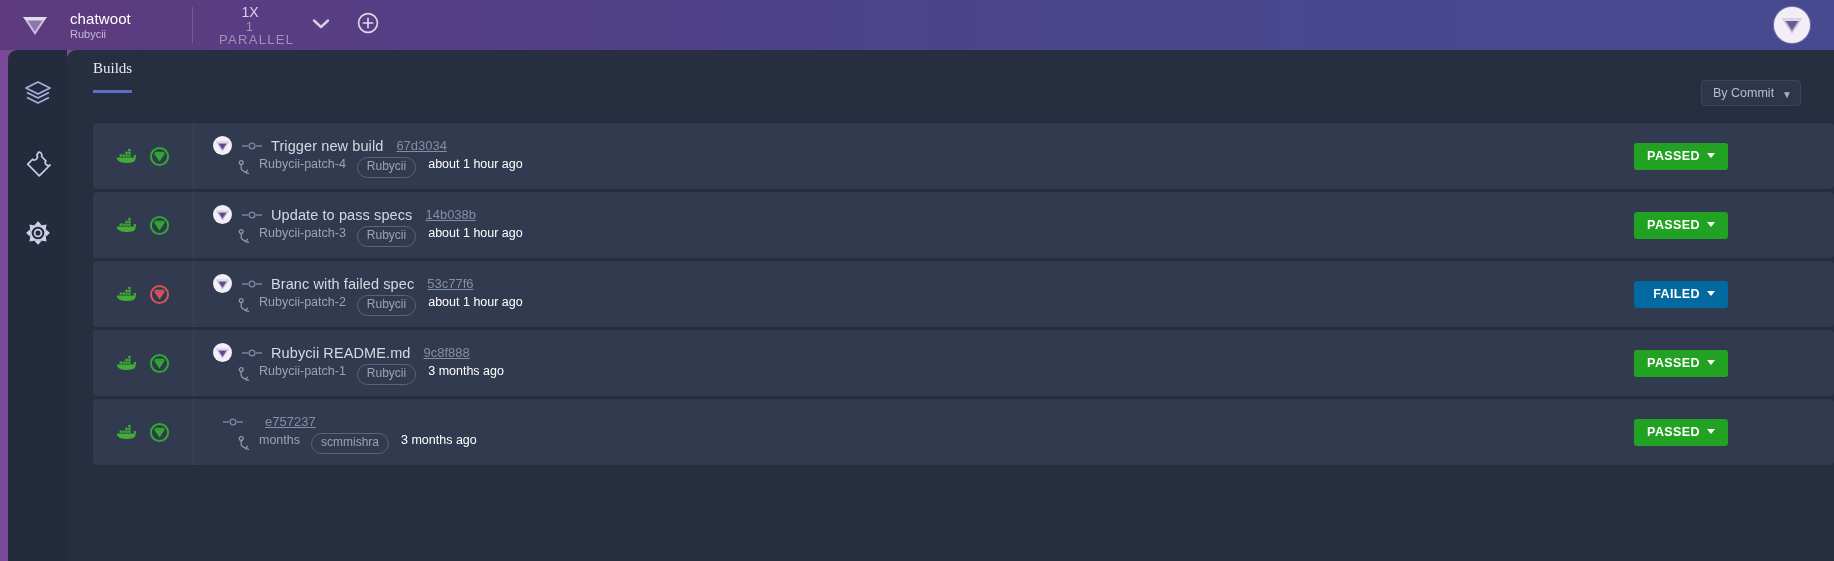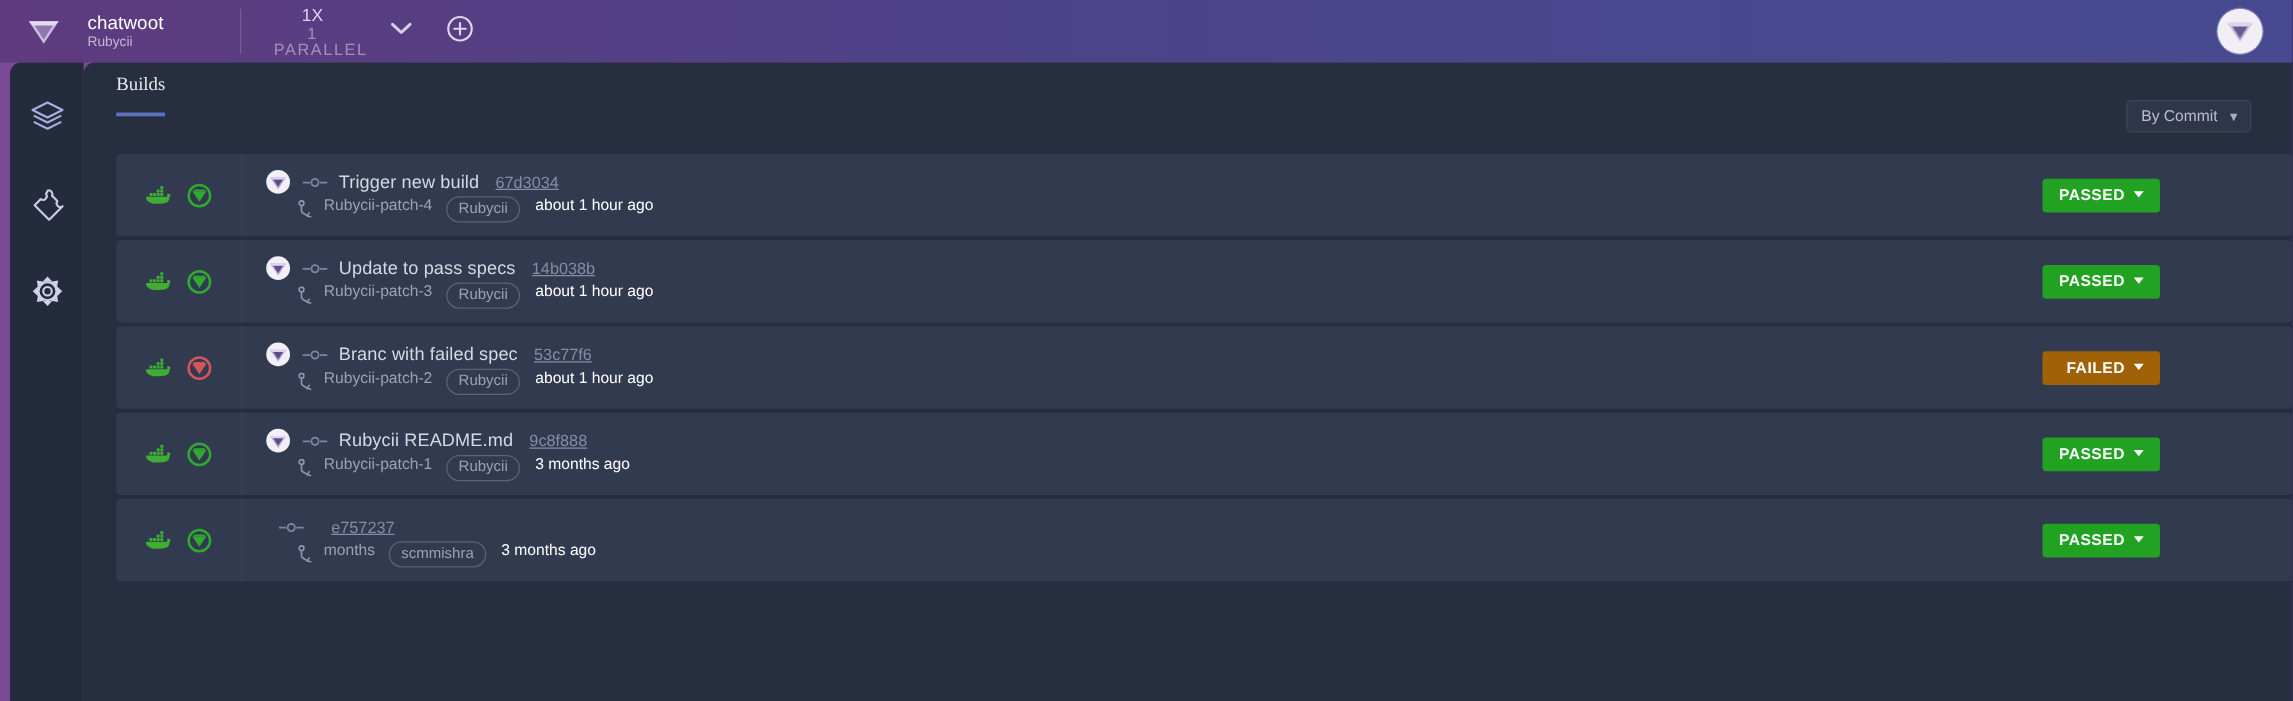--- a/index.html
+++ b/index.html
@@ -150,21 +150,21 @@
   .badge {
     font-size: 12.5px; color: #ffffff; font-weight: bold;
     letter-spacing: .4px;
     border-radius: 3px;
     padding: 6px 13px 7px 16px;
     width: 94px; text-align: center;
     display: flex; align-items: center; justify-content: flex-end; gap: 7px;
     cursor: pointer;
   }
   .badge.passed { background: #22a222; }
-  .badge.failed { background: #a16207; }
+  .badge.failed { background: #0369a1; }
   .badge .caret {
     width: 0; height: 0; border-left: 4px solid transparent;
     border-right: 4px solid transparent; border-top: 5px solid #fff;
   }
 </style>
 </head>
 <body>
 
 <div id="app">
 

